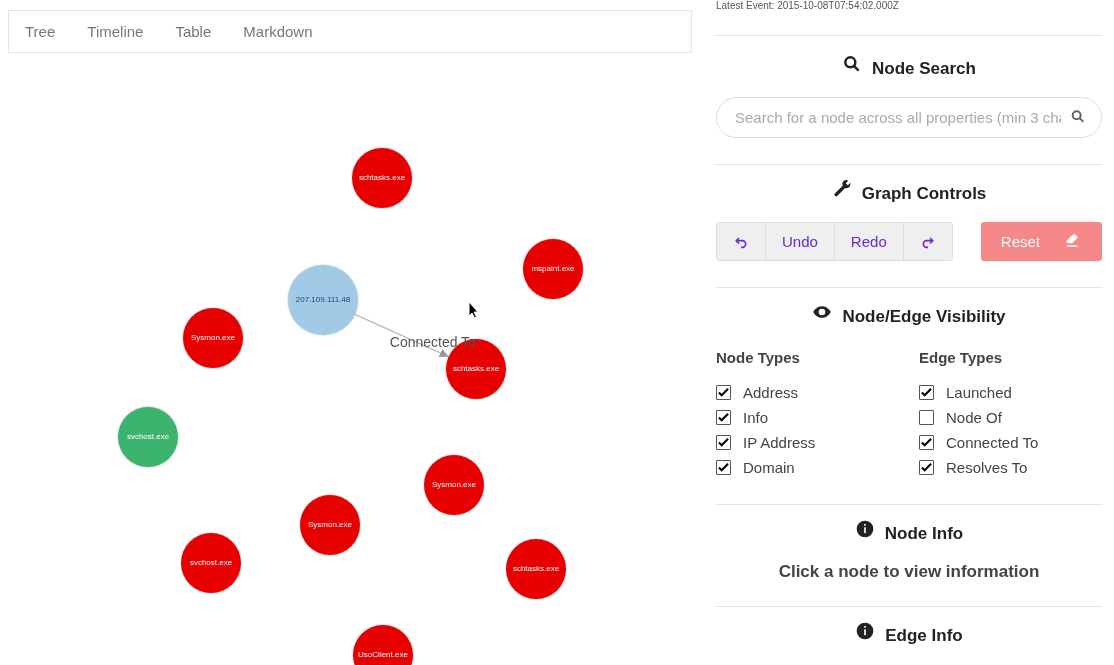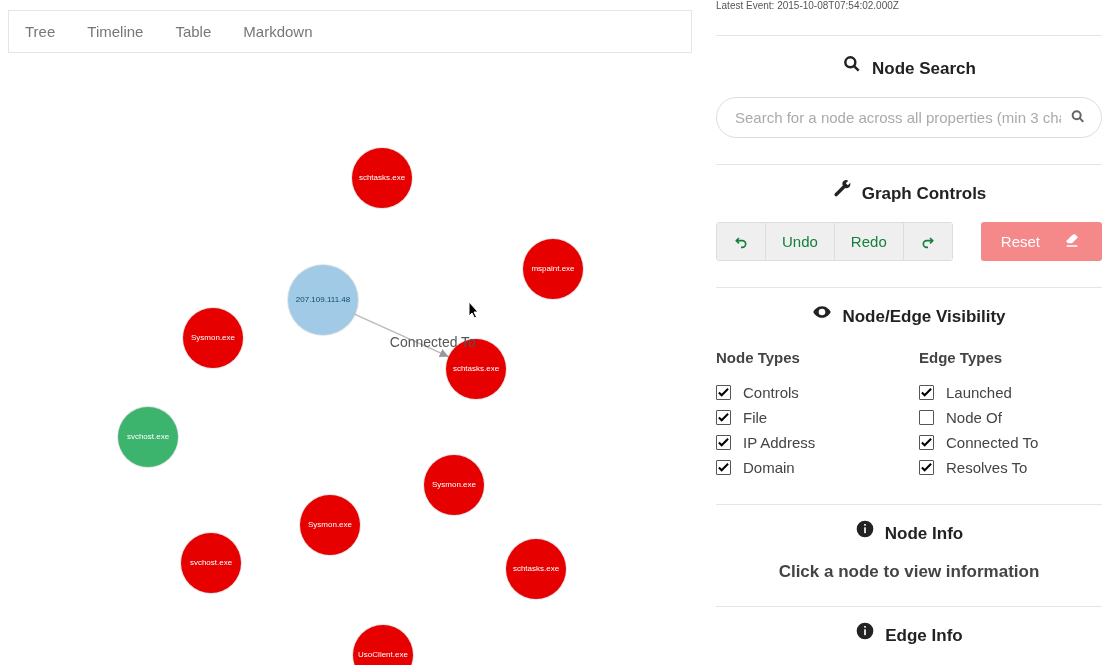--- a/index.html
+++ b/index.html
@@ -119,21 +119,21 @@
   .searchwrap .sicon{position:absolute;right:16px;top:50%;transform:translateY(-50%);color:#666;}
   .controls-row{
     display:flex;
     gap:20px;
     align-items:stretch;
     margin-bottom:26px;
   }
   .btngroup{display:flex;border:1px solid #ddd;border-radius:3px;overflow:hidden;}
   .btngroup .btn{
     background:var(--btnbg);
-    color:#15803d;
+    color:#6d28d9;
     border:none;
     padding:10px 16px;
     font-size:15px;
     cursor:pointer;
     display:flex;align-items:center;justify-content:center;
   }
   .btngroup .btn + .btn{border-left:1px solid #ddd;}
   .btn.icon svg{width:16px;height:16px;}
   .reset{
     flex:0 0 auto;
@@ -313,29 +313,29 @@
   <div class="vis-cols">
     <div class="vis-col">
       <h4>Node Types</h4>
       <div id="node-types">
           <div class="chk checked">
             <span class="box">
               <svg viewBox="0 0 12 12">
                 <path d="M1 6l3 3 7-7" fill="none" stroke="#000" stroke-width="2.2"></path>
               </svg>
             </span>
-            <span>Controls</span>
-          </div>
-          <div class="chk checked">
-            <span class="box">
-              <svg viewBox="0 0 12 12">
-                <path d="M1 6l3 3 7-7" fill="none" stroke="#000" stroke-width="2.2"></path>
-              </svg>
-            </span>
-            <span>File</span>
+            <span>Address</span>
+          </div>
+          <div class="chk checked">
+            <span class="box">
+              <svg viewBox="0 0 12 12">
+                <path d="M1 6l3 3 7-7" fill="none" stroke="#000" stroke-width="2.2"></path>
+              </svg>
+            </span>
+            <span>Info</span>
           </div>
           <div class="chk checked">
             <span class="box">
               <svg viewBox="0 0 12 12">
                 <path d="M1 6l3 3 7-7" fill="none" stroke="#000" stroke-width="2.2"></path>
               </svg>
             </span>
             <span>IP Address</span>
           </div>
           <div class="chk checked">

